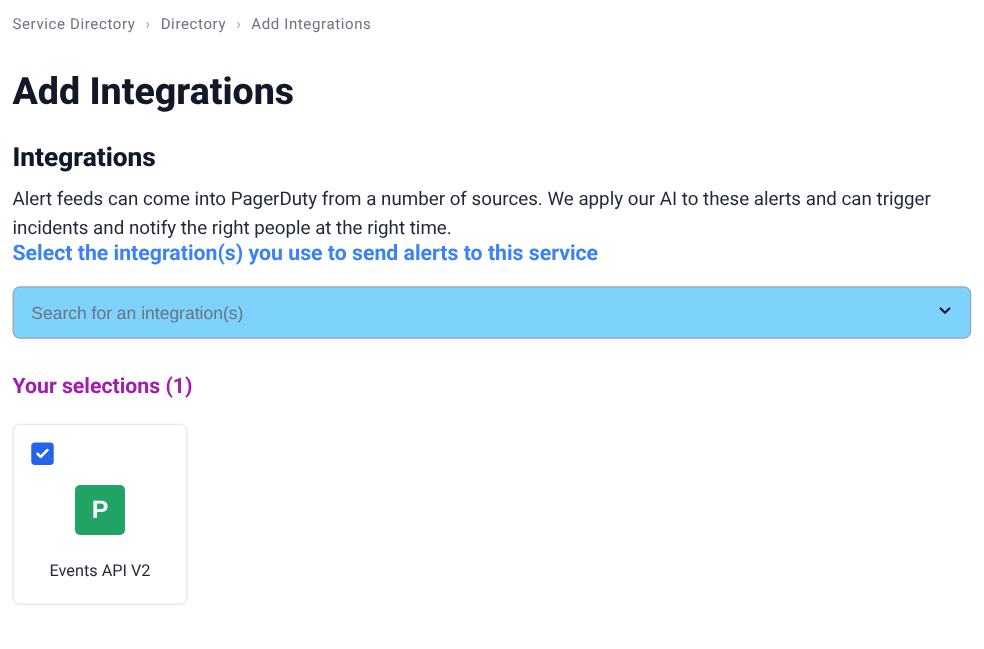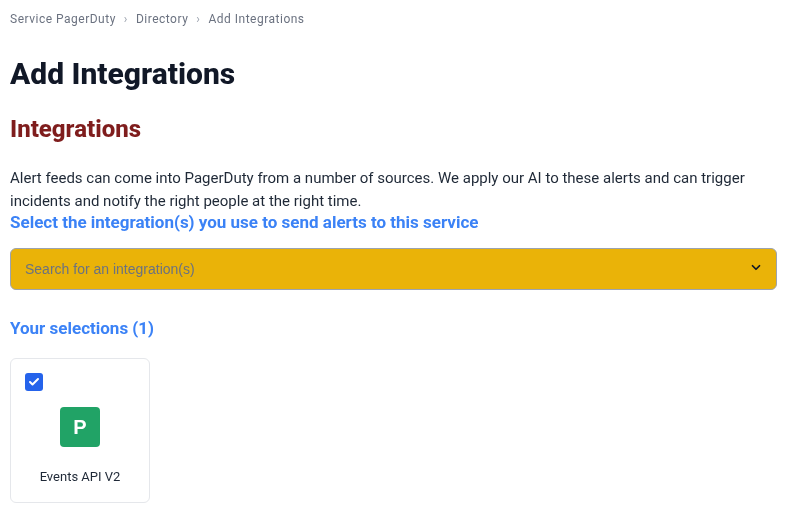--- a/index.html
+++ b/index.html
@@ -21,24 +21,24 @@
     }
     .breadcrumb .crumb { cursor: pointer; }
     .breadcrumb .sep { color: #9ca3af; }
     h1.page-title {
       font-size: 30px;
       font-weight: 800;
       color: #111827;
       margin-bottom: 24px;
     }
     h2.section-title {
-      font-size: 24px;
+      font-size: 21px;
       font-weight: 800;
-      color: #7f1d1d;
-      margin-bottom: 24px;
+      color: #0f172a;
+      margin-bottom: 9px;
     }
     p.description {
       font-size: 15px;
       line-height: 1.5;
       color: #1f2937;
       max-width: 740px;
     }
     h3.select-heading {
       font-size: 17px;
       font-weight: 700;
@@ -51,34 +51,34 @@
       margin-bottom: 28px;
     }
     .search-input {
       width: 100%;
       height: 42px;
       border: 1px solid #9ca3af;
       border-radius: 6px;
       padding: 0 40px 0 14px;
       font-size: 14px;
       color: #374151;
-      background: #eab308;
+      background: #7dd3fc;
     }
     .search-input::placeholder { color: #6b7280; }
     .search-caret {
       position: absolute;
       right: 14px;
       top: 50%;
       transform: translateY(-50%);
       pointer-events: none;
     }
     h3.selections-heading {
       font-size: 17px;
       font-weight: 700;
-      color: #3b82f6;
+      color: #a21caf;
       margin-bottom: 20px;
     }
     .card {
       width: 140px;
       border: 1px solid #e5e7eb;
       border-radius: 6px;
       padding: 14px 14px 18px 14px;
       display: flex;
       flex-direction: column;
       align-items: flex-start;
@@ -116,21 +116,21 @@
       font-size: 13px;
       color: #1f2937;
       align-self: center;
       text-align: left;
     }
   </style>
 </head>
 <body>
 
 <nav class="breadcrumb">
-  <span class="crumb">Service PagerDuty</span>
+  <span class="crumb">Service Directory</span>
   <span class="sep">›</span>
   <span class="crumb">Directory</span>
   <span class="sep">›</span>
   <span class="crumb">Add Integrations</span>
 </nav>
 
 <h1 class="page-title">Add Integrations</h1>
 
 <h2 class="section-title">Integrations</h2>
 

